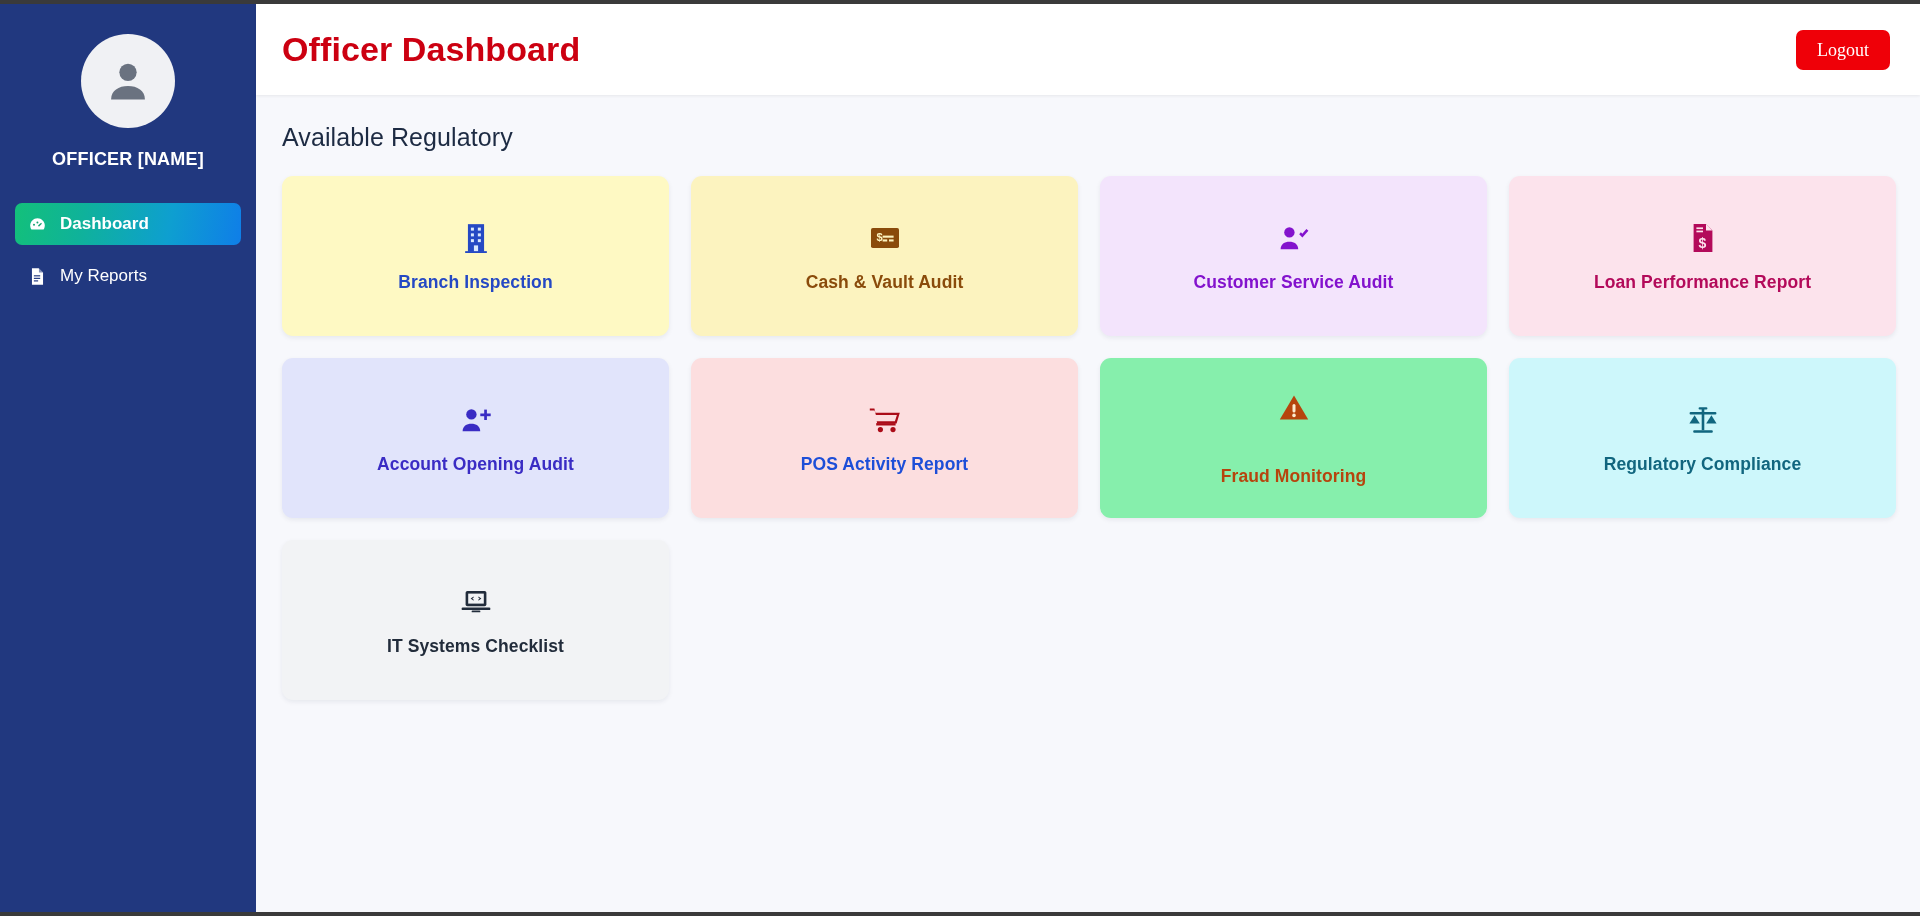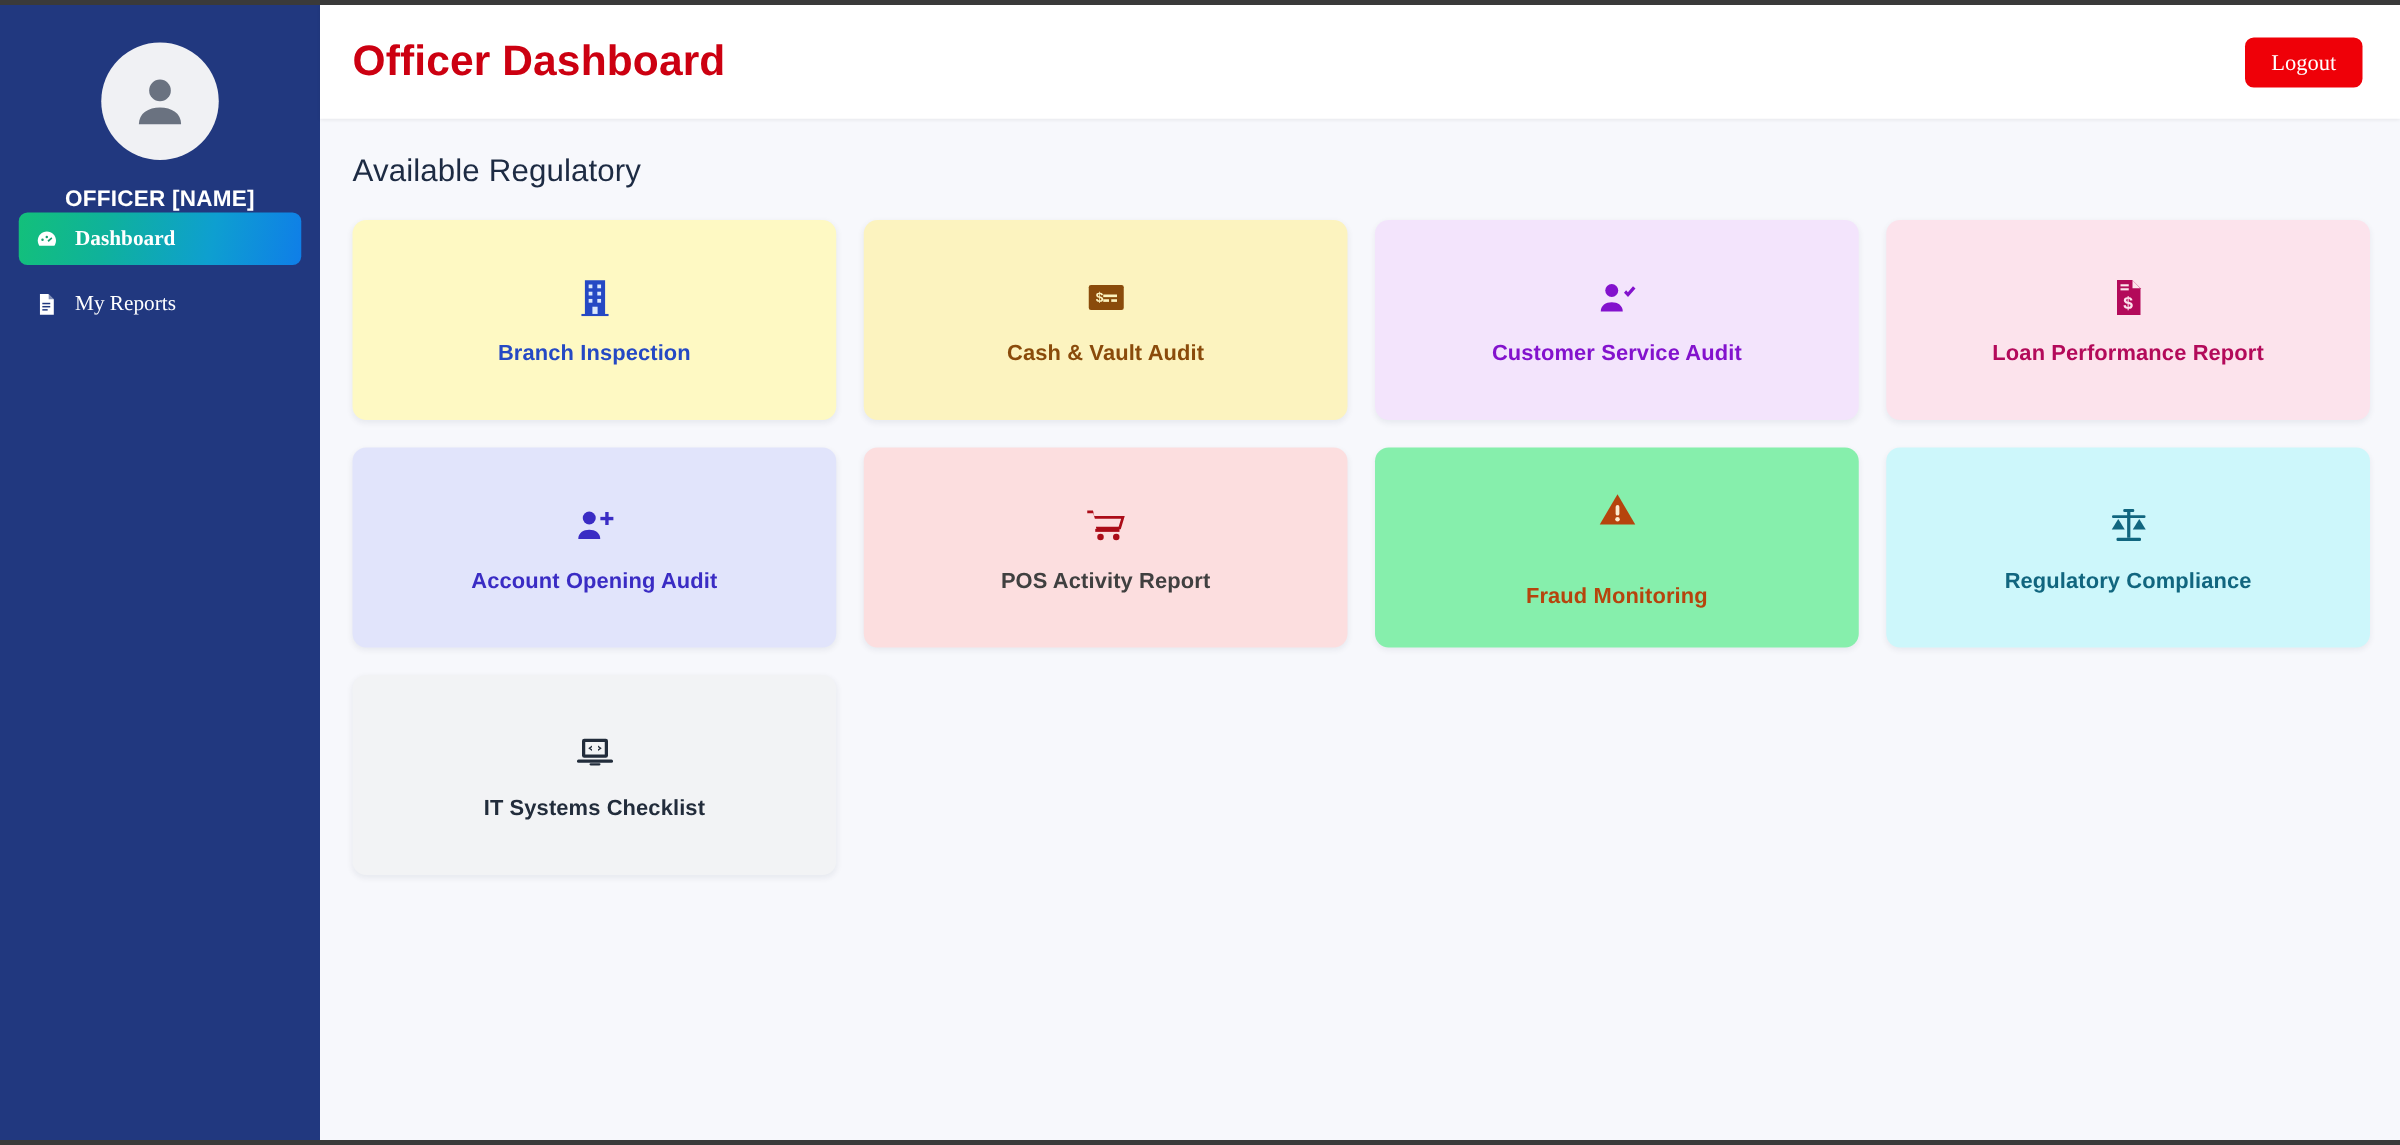--- a/index.html
+++ b/index.html
@@ -53,22 +53,22 @@
   .officer-name {
     margin-top: 21px;
     text-align: center;
     font-size: 18px;
     font-weight: bold;
     letter-spacing: 0.2px;
     color: #ffffff;
   }
 
   .nav {
+    margin-top: 33px;
     padding: 0 15px;
-    font-family: Liberation Serif, serif;
   }
   .nav-item {
     display: flex;
     align-items: center;
     gap: 13px;
     height: 42px;
     padding: 0 13px;
     border-radius: 7px;
     font-size: 17px;
     color: #ffffff;
@@ -294,21 +294,21 @@
             <svg width="32" height="28" viewBox="0 0 32 28" fill="#3a2cc4">
               <circle cx="11.4" cy="8.4" r="5.2"></circle>
               <path d="M2.6 25.2c0-4.9 4-7.4 8.8-7.4s8.8 2.5 8.8 7.4z"></path>
               <rect x="24.2" y="3.6" width="2.7" height="10.4"></rect>
               <rect x="20.3" y="7.5" width="10.4" height="2.7"></rect>
             </svg>
           </span>
           <span class="tpl-label">Account Opening Audit</span>
         </div>
 
-        <div class="tpl-card" style="background:#fcdedf;color:#404040;">
+        <div class="tpl-card" style="background:#fcdedf;color:#1d4ed8;">
           <span class="tpl-icon">
             <svg width="32" height="28" viewBox="0 0 32 28" fill="#ab0c18">
               <path d="M0.8 2.4h4.6l1 4.4h24.4l-3.2 10.6H8.2l-.5-2.1h18.2l2-6.4H6.9L5.6 4.6H0.8z"></path>
               <rect x="7.2" y="17.1" width="19.4" height="2.4"></rect>
               <circle cx="11.4" cy="23.6" r="2.6"></circle>
               <circle cx="24" cy="23.6" r="2.6"></circle>
             </svg>
           </span>
           <span class="tpl-label">POS Activity Report</span>
         </div>

